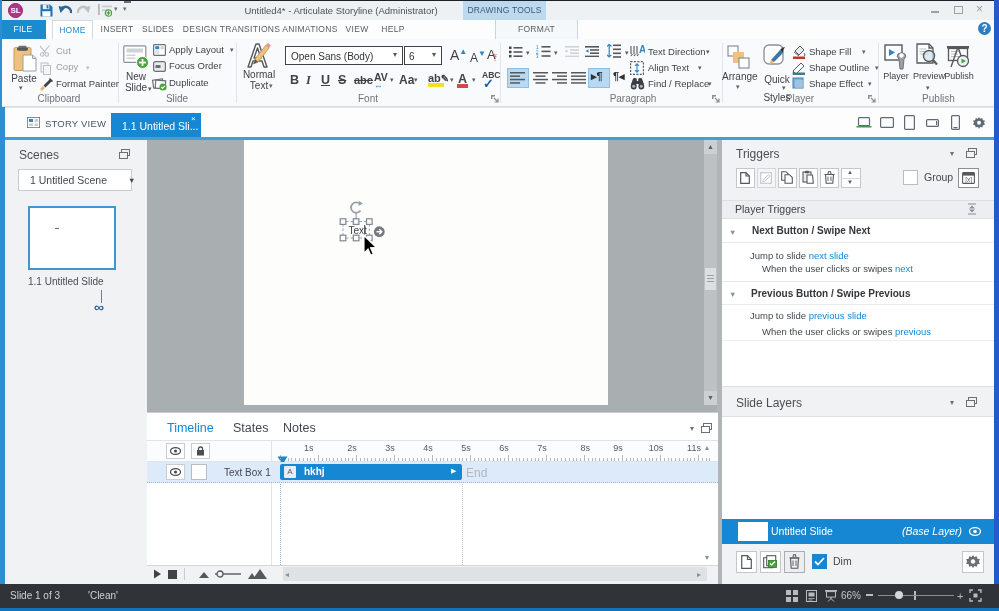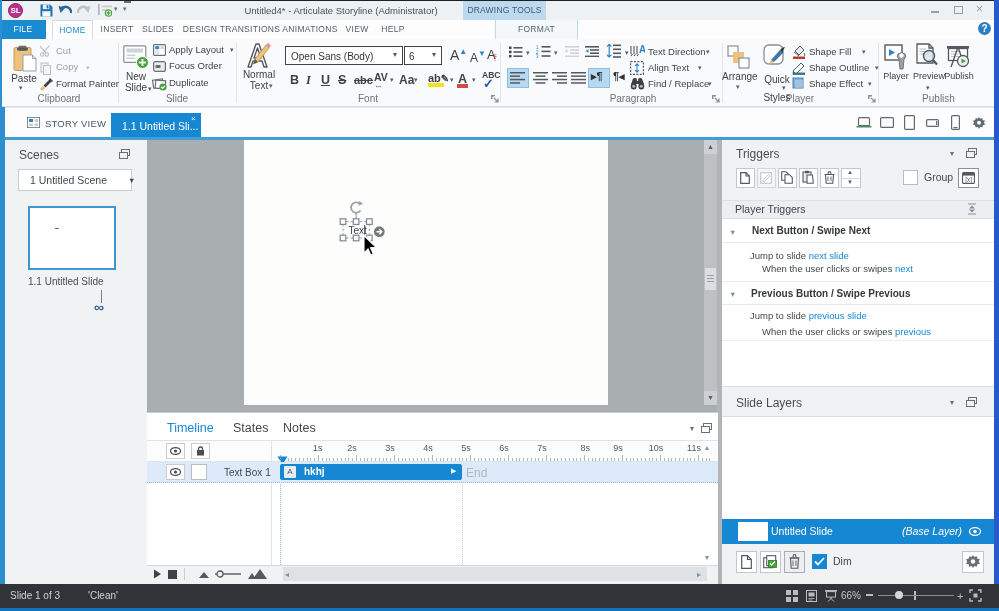--- a/index.html
+++ b/index.html
@@ -483,21 +483,21 @@
     <ellipse cx="5.5" cy="4" rx="5" ry="3.4" fill="none" stroke="#4a4f54" stroke-width="1.2"></ellipse>
     <circle cx="5.5" cy="4" r="1.6" fill="#4a4f54"></circle>
   </svg>
 <div class="abs" style="left:191px;top:443px;width:19px;height:16px;background:#fff;border:1px solid #c9ccd0;"></div>
 <svg class="abs" style="left:196px;top:446px;" width="9" height="10" viewBox="0 0 9 10">
     <rect x="1" y="4" width="7" height="5.5" fill="#4a4f54"></rect>
     <path d="M2.5 4 V2.8 Q2.5 1 4.5 1 Q6.5 1 6.5 2.8 V4" fill="none" stroke="#4a4f54" stroke-width="1.3"></path>
   </svg>
 
 <div class="abs" id="ruler" style="left:276px;top:440px;width:430px;height:22px;font-size:9px;color:#55595d;">
-    <div class="abs" style="left:28px;top:3px;width:20px;margin-left:9px;">1s</div>
+    <div class="abs" style="left:28px;top:3px;width:20px;">1s</div>
     <div class="abs" style="left:66px;top:3px;width:20px;text-align:center;">2s</div>
     <div class="abs" style="left:104px;top:3px;width:20px;text-align:center;">3s</div>
     <div class="abs" style="left:142px;top:3px;width:20px;text-align:center;">4s</div>
     <div class="abs" style="left:180px;top:3px;width:20px;text-align:center;">5s</div>
     <div class="abs" style="left:218px;top:3px;width:20px;text-align:center;">6s</div>
     <div class="abs" style="left:256px;top:3px;width:20px;text-align:center;">7s</div>
     <div class="abs" style="left:294px;top:3px;width:20px;text-align:right;">8s</div>
     <div class="abs" style="left:332px;top:3px;width:20px;text-align:center;">9s</div>
     <div class="abs" style="left:370px;top:3px;width:20px;text-align:center;">10s</div>
     <div class="abs" style="left:408px;top:3px;width:20px;text-align:center;">11s</div>

